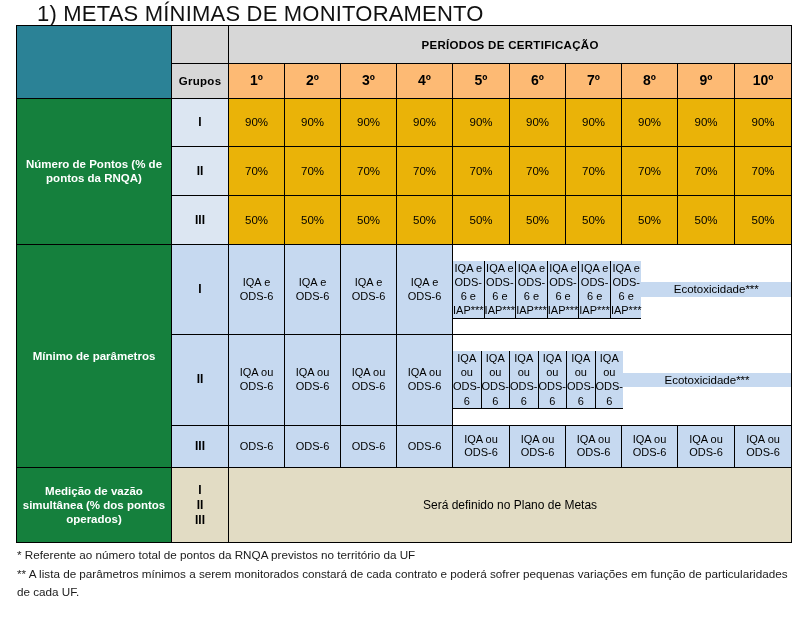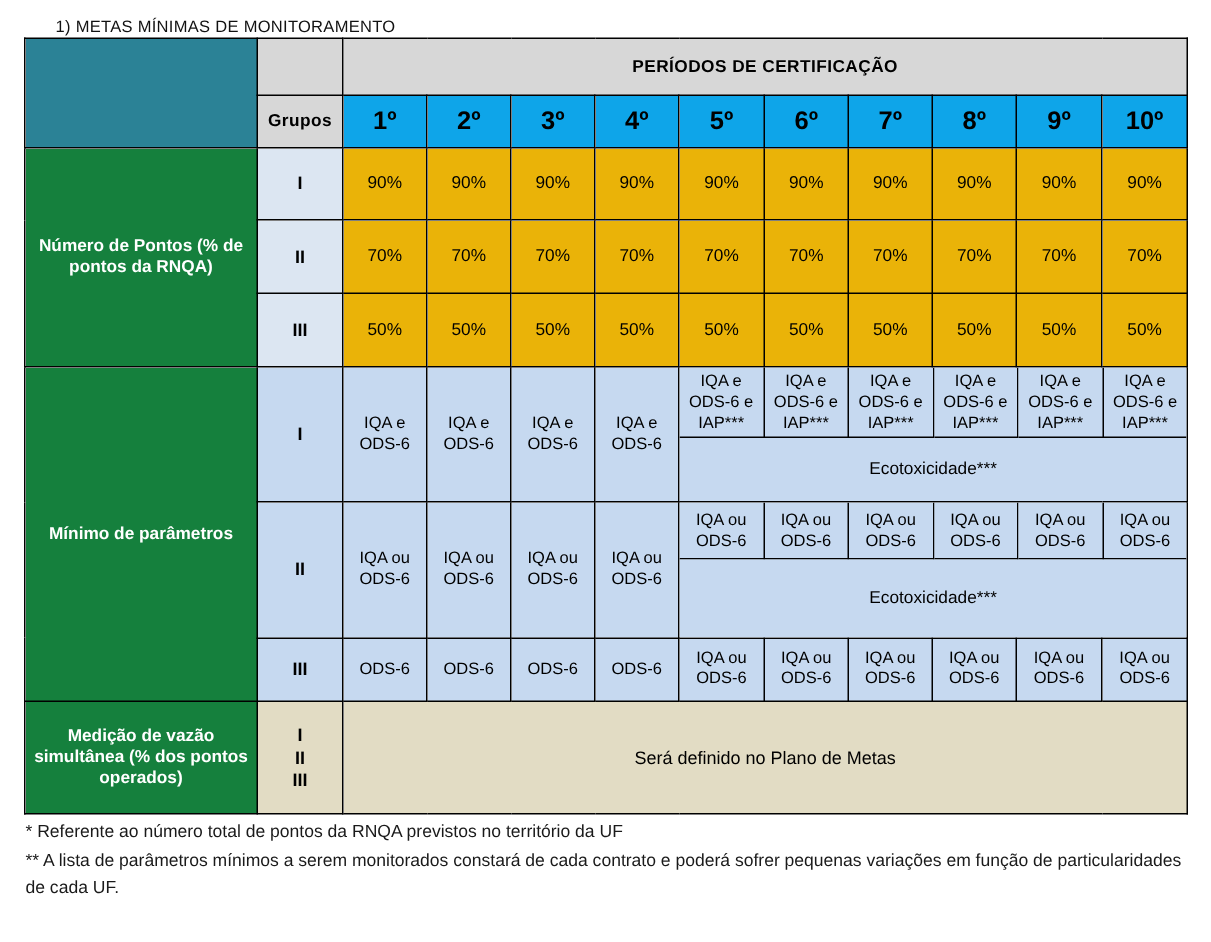--- a/index.html
+++ b/index.html
@@ -16,22 +16,22 @@
   }
   #page {
     position: relative;
     width: 807px;
     height: 628px;
     background: #ffffff;
   }
   .title {
     position: absolute;
     left: 37px;
-    top: 12px;
-    font-size: 11px;
+    top: 1px;
+    font-size: 22px;
     letter-spacing: 0.2px;
     color: #111111;
     white-space: nowrap;
   }
 
   
   .tbl-wrap {
     position: absolute;
     left: 16px;
     top: 25px;
@@ -51,35 +51,35 @@
     vertical-align: middle;
     padding: 0 2px;
     line-height: 1.25;
     overflow: hidden;
   }
 
   
   .teal       { background: #15803d; color: #ffffff; font-weight: bold; font-size: 11.5px; padding: 0 6px; }
   .teal-plain { background: #2b8296; border: 1px solid #000; }
   .hdr-grey   { background: #d7d7d7; font-weight: bold; font-size: 11.5px; letter-spacing:.3px;margin-top:18px; }
-  .hdr-white  { background: #0ea5e9; font-weight: bold; font-size: 17px; }
+  .hdr-white  { background: #fdba74; font-weight: bold; font-size: 14px; }
   .blue-lt    { background: #eab308; font-size: 11.5px; }
   .blue-md    { background: #c6d9f0; font-size: 11px; }
   .grp-lt     { background: #dce6f2; font-weight: bold; font-size: 12px; }
   .grp-md     { background: #c6d9f0; font-weight: bold; font-size: 12px; }
   .beige      { background: #e2dcc4; font-size: 12px; }
   .grp-beige  { background: #e2dcc4; font-weight: bold; font-size: 12px; line-height: 1.55; }
 
   
   .split { padding: 0 !important; }
   .split .inner {
     display: flex;
-    flex-direction: column;
     height: 100%;
     width: 100%;
+    align-items: center;
   }
   .split .top-row {
     display: flex;
     flex: 0 0 47px;
   }
   .split .top-row > div {
     flex: 1 1 0;
     border-right: 1px solid #000;
     border-bottom: 1px solid #000;
     display: flex;

